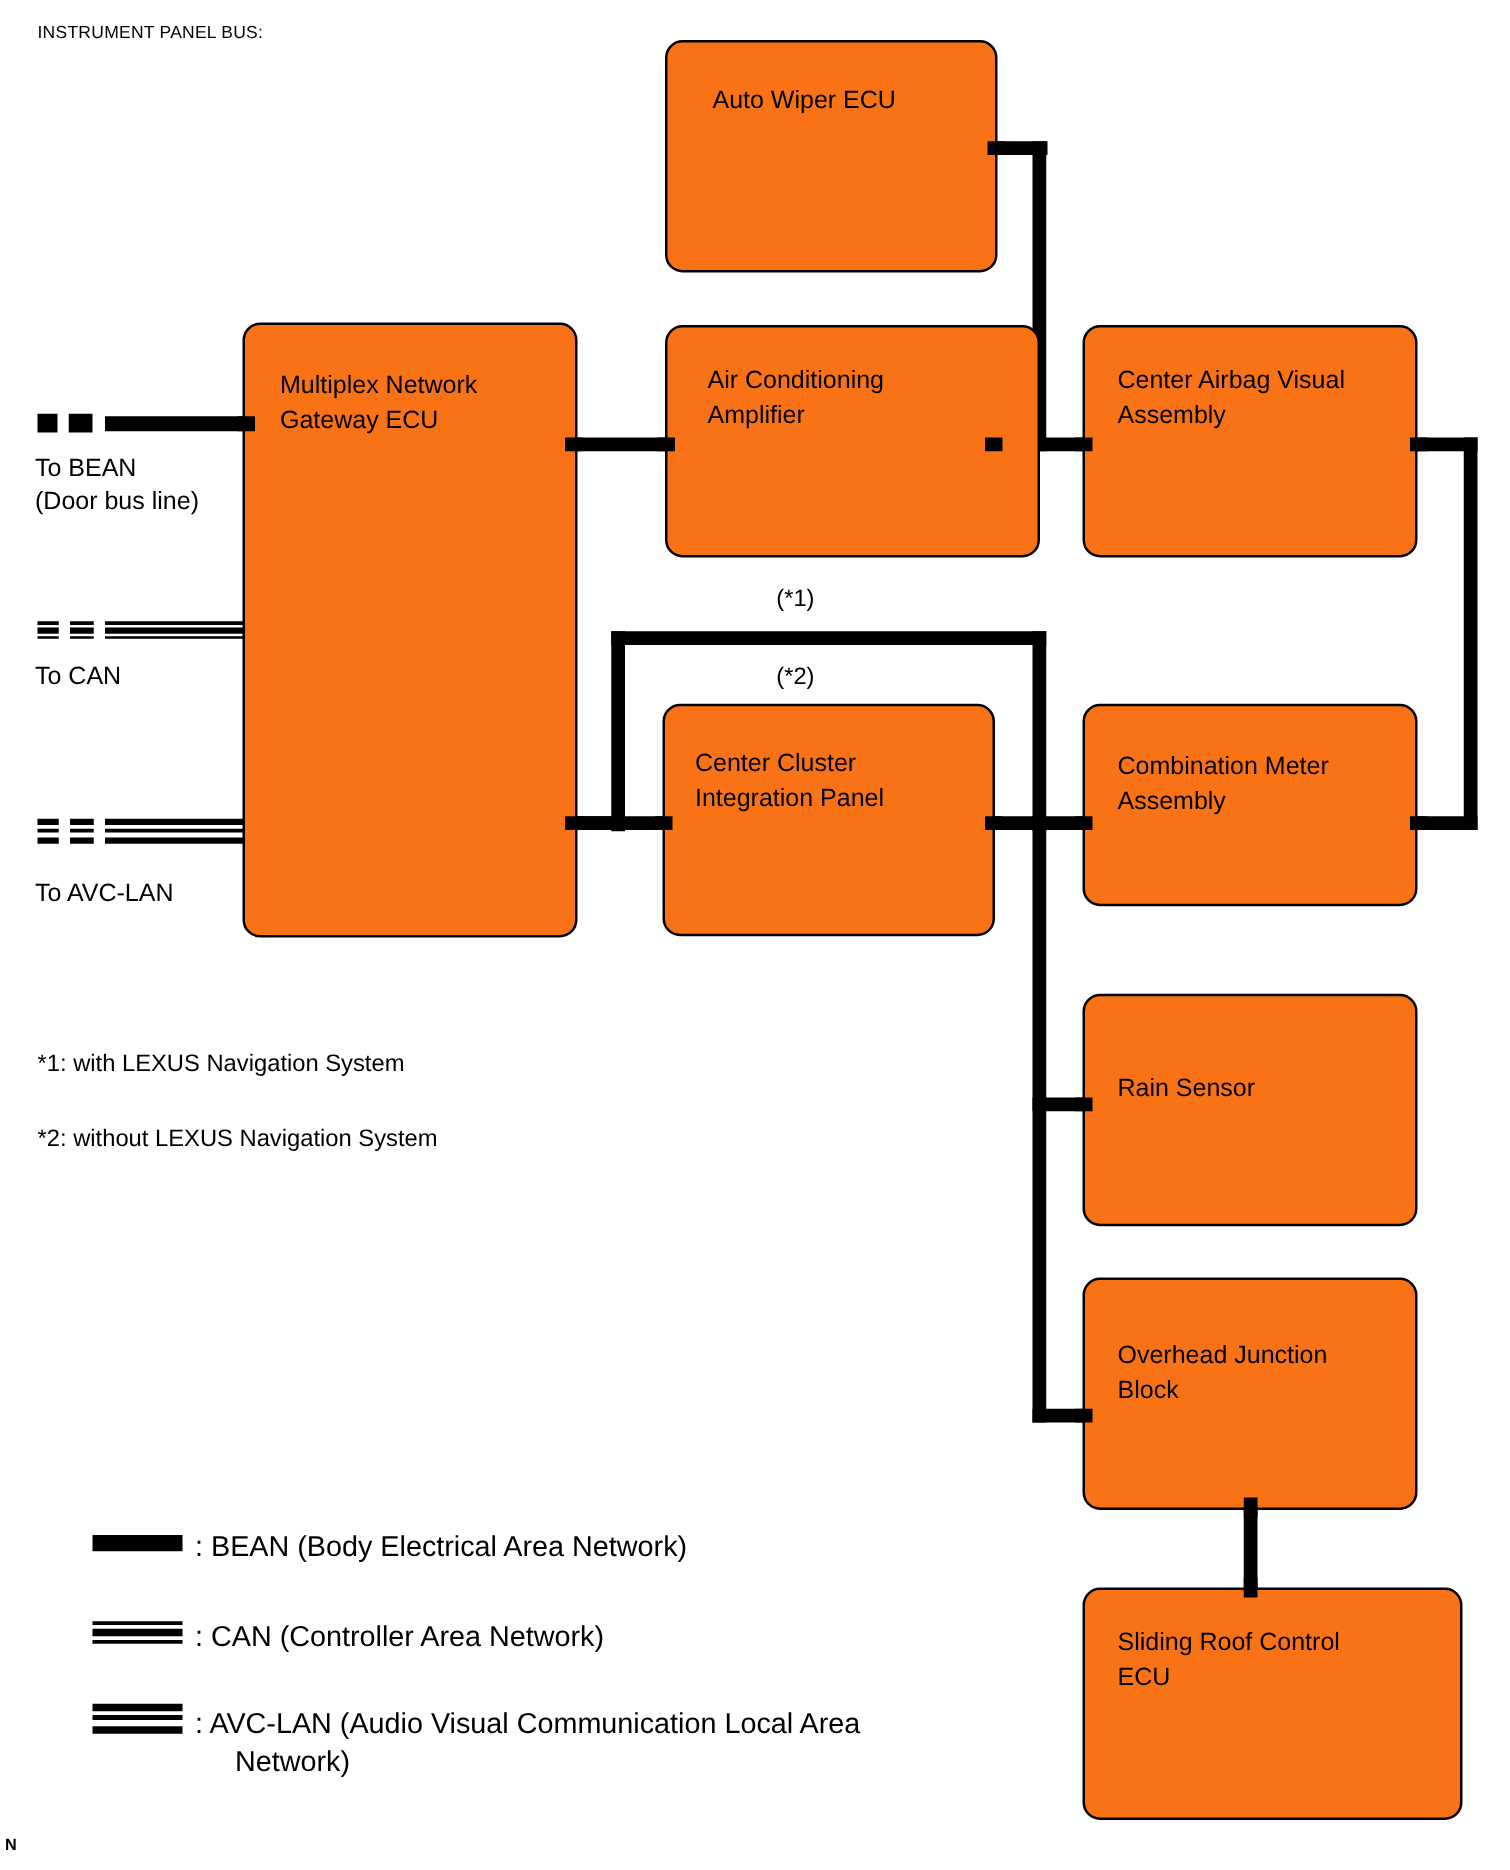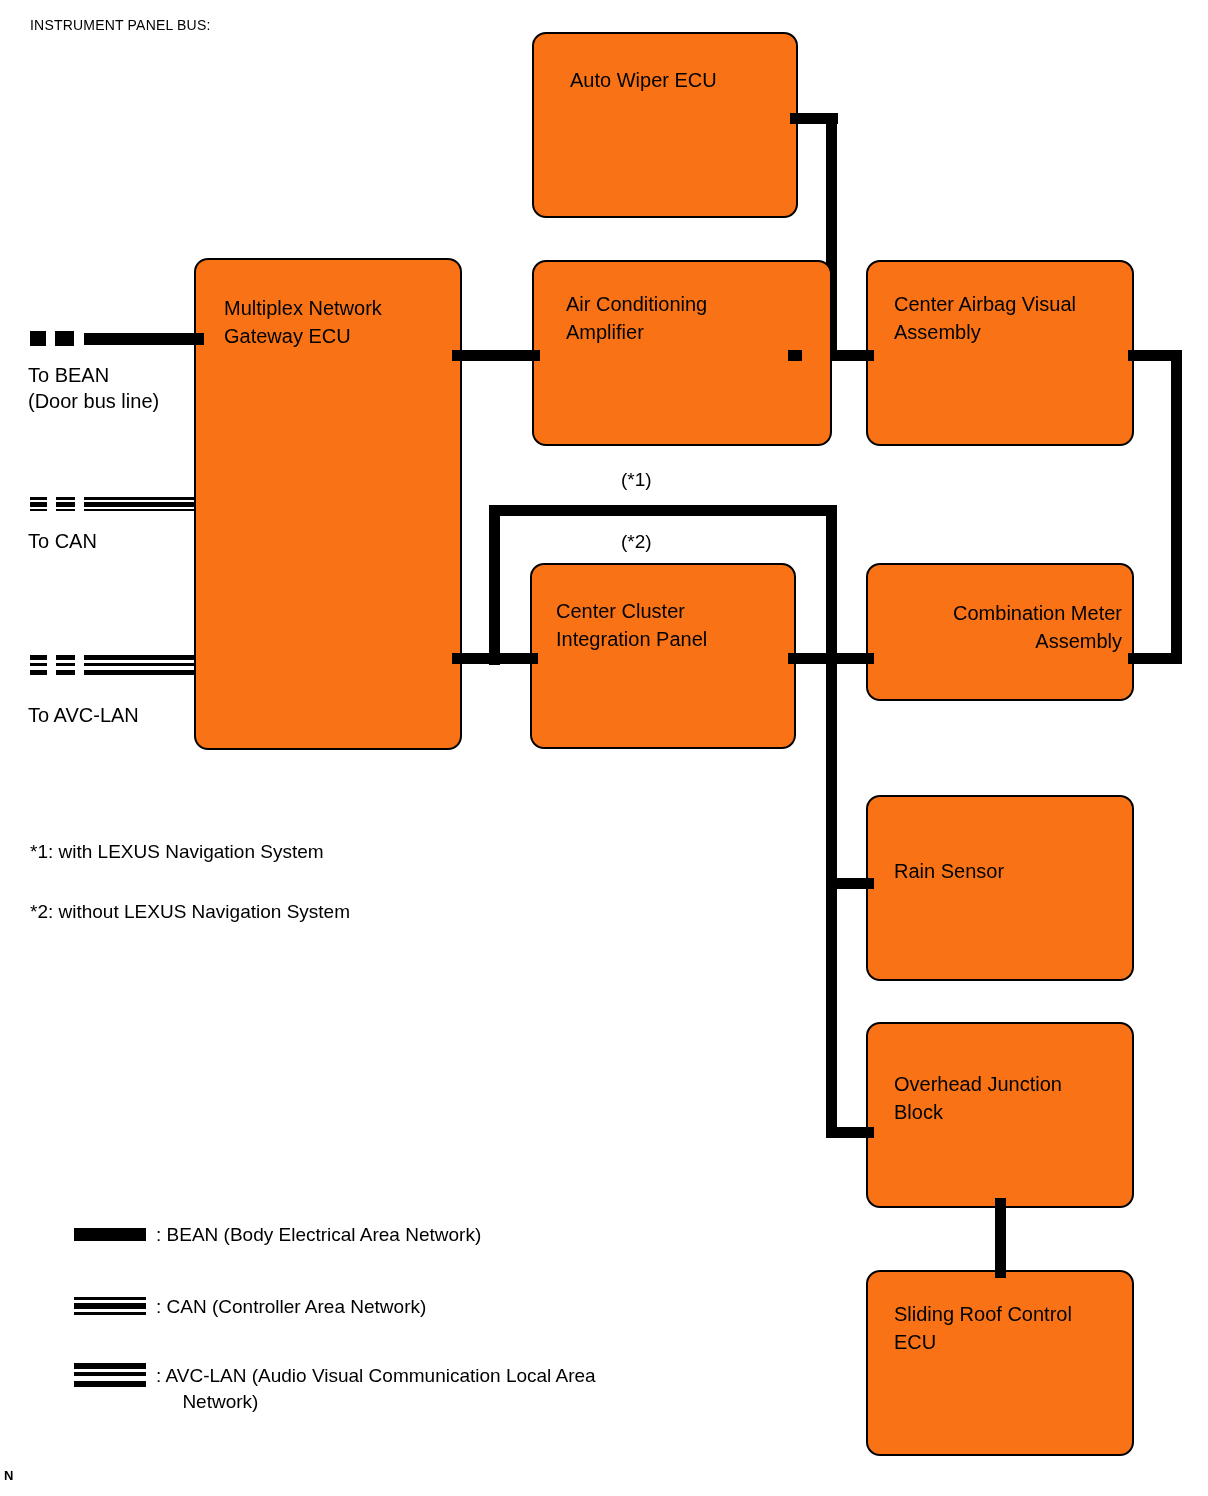--- a/index.html
+++ b/index.html
@@ -19,21 +19,21 @@
     overflow: hidden;
   }
 
   
   .txt { position: absolute; white-space: pre; line-height: 1.30; }
   #title      { left: 30px;  top: 16px;  font-size: 14px; letter-spacing: .2px; }
   .boxlabel   { font-size: 20px; line-height: 1.42; }
   .conn-label { font-size: 20px; line-height: 1.32; }
   .note       { font-size: 19px; }
   .star       { font-size: 19px; }
-  .legend-txt { font-size: 19px; line-height: 1.35; }
+  .legend-txt { font-size: 23px; line-height: 1.35; }
   #page-mark  { left: 4px; top: 1468px; font-size: 13px; font-weight: bold; }
 
   
   .ecu {
     position: absolute;
     background: #f97316;
     border: 2.5px solid #000000;
     border-radius: 14px;
     box-sizing: border-box;
     z-index: 6;
@@ -186,35 +186,35 @@
   <div class="ecu" style="left:866px; top:260px; width:268px; height:186px;">
     <div class="txt boxlabel" style="left:26px; top:28px;">Center Airbag Visual
 Assembly</div>
   </div>
 
   <div class="ecu" style="left:530px; top:563px; width:266px; height:186px;">
     <div class="txt boxlabel" style="left:24px; top:32px;">Center Cluster
 Integration Panel</div>
   </div>
 
-  <div class="ecu" style="left:866px; top:563px; width:268px; height:138px;text-align:right;">
+  <div class="ecu" style="left:866px; top:563px; width:268px; height:162px;">
     <div class="txt boxlabel" style="left:26px; top:34px;">Combination Meter
 Assembly</div>
   </div>
 
   <div class="ecu" style="left:866px; top:795px; width:268px; height:186px;">
     <div class="txt boxlabel" style="left:26px; top:60px;">Rain Sensor</div>
   </div>
 
   <div class="ecu" style="left:866px; top:1022px; width:268px; height:186px;">
     <div class="txt boxlabel" style="left:26px; top:46px;">Overhead Junction
 Block</div>
   </div>
 
-  <div class="ecu" style="left:866px; top:1270px; width:268px; height:186px;">
+  <div class="ecu" style="left:866px; top:1270px; width:304px; height:186px;">
     <div class="txt boxlabel" style="left:26px; top:28px;">Sliding Roof Control
 ECU</div>
   </div>
 
   <div class="wire wire-h z-over" style="left:190px; top:333px; width:14px; height:12px;"></div>
   <div class="wire wire-h z-over" style="left:452px; top:350px; width:14px;"></div>
   <div class="wire wire-h z-over" style="left:526px; top:350px; width:14px;"></div>
   <div class="wire wire-h z-over" style="left:788px; top:350px; width:14px;"></div>
   <div class="wire wire-h z-over" style="left:860px; top:350px; width:14px;"></div>
   <div class="wire wire-h z-over" style="left:1128px; top:350px; width:14px;"></div>

